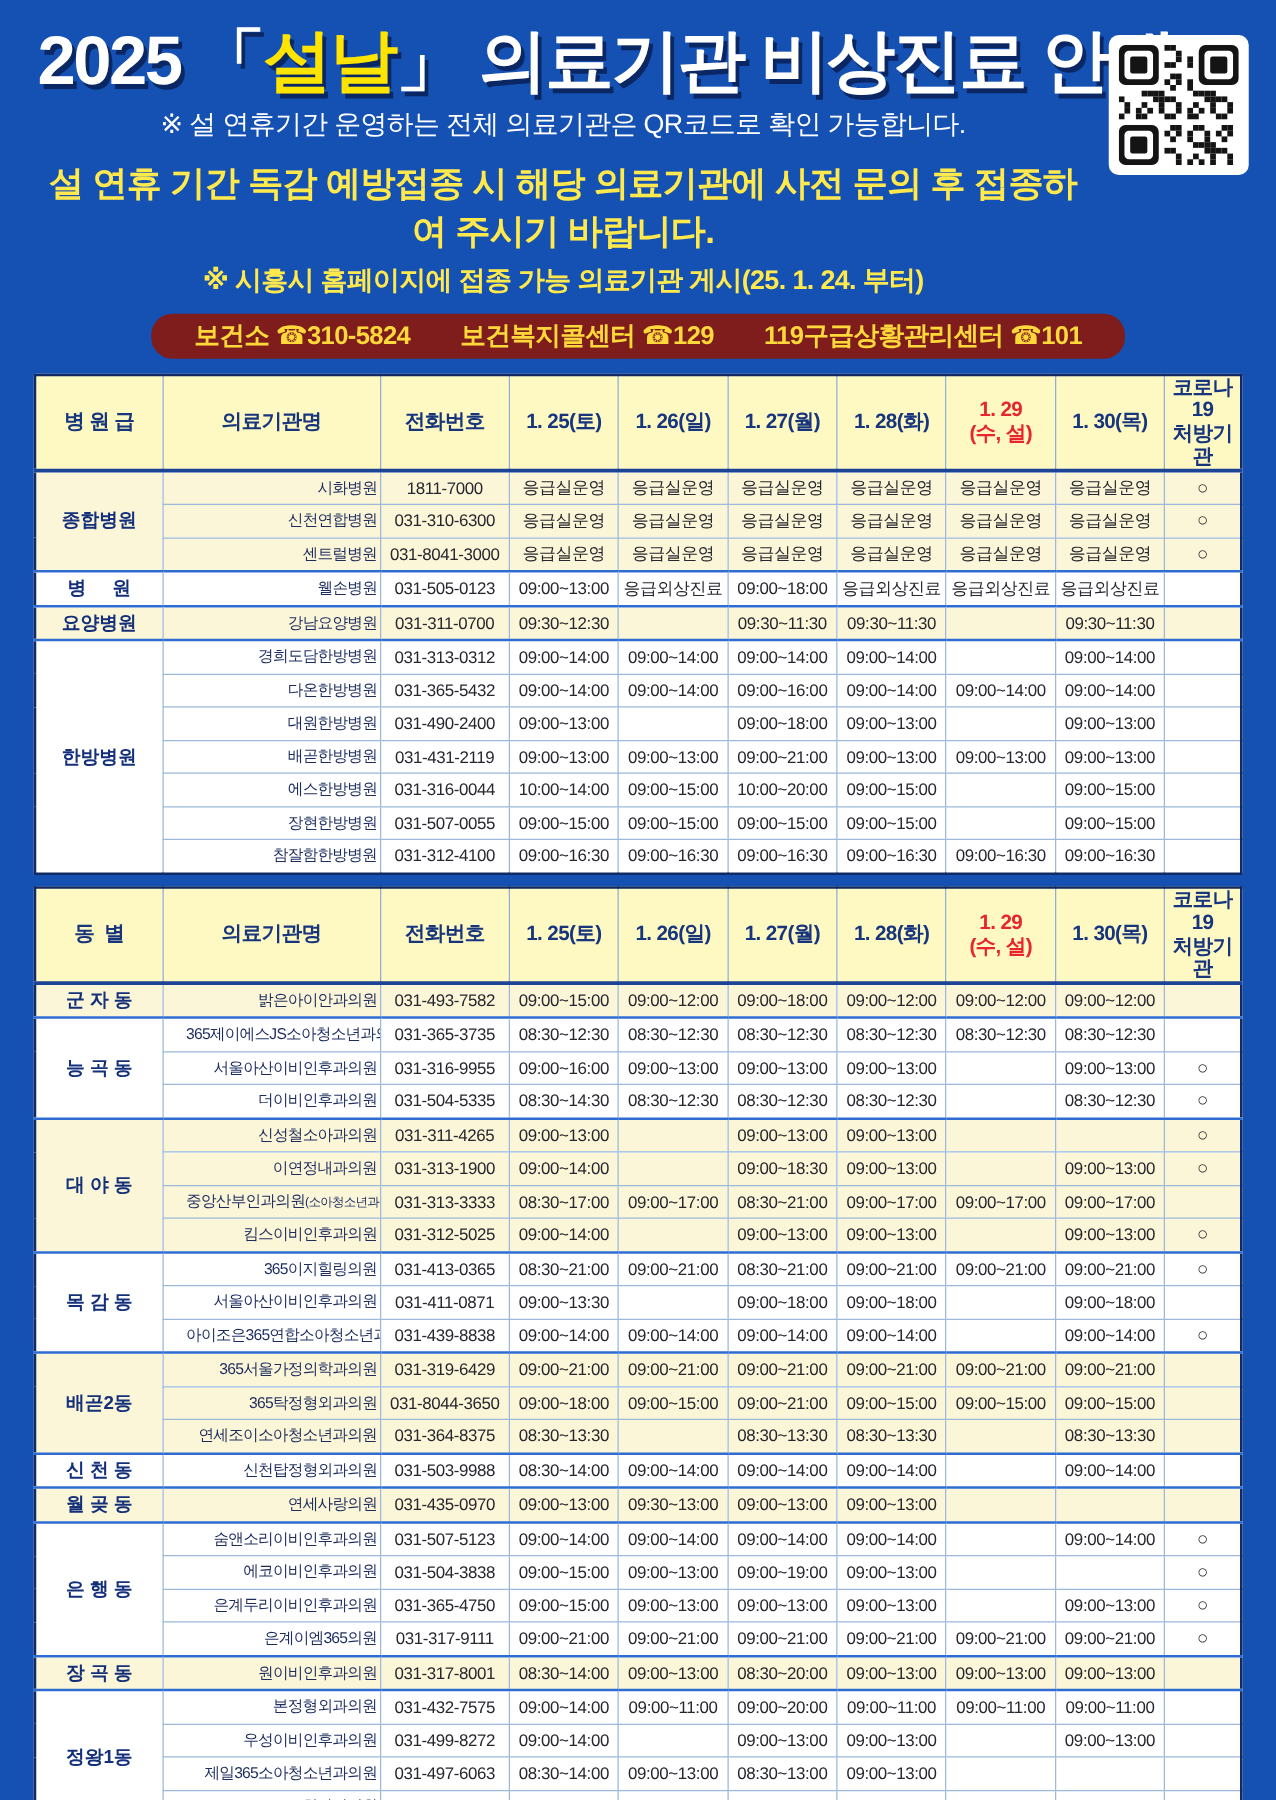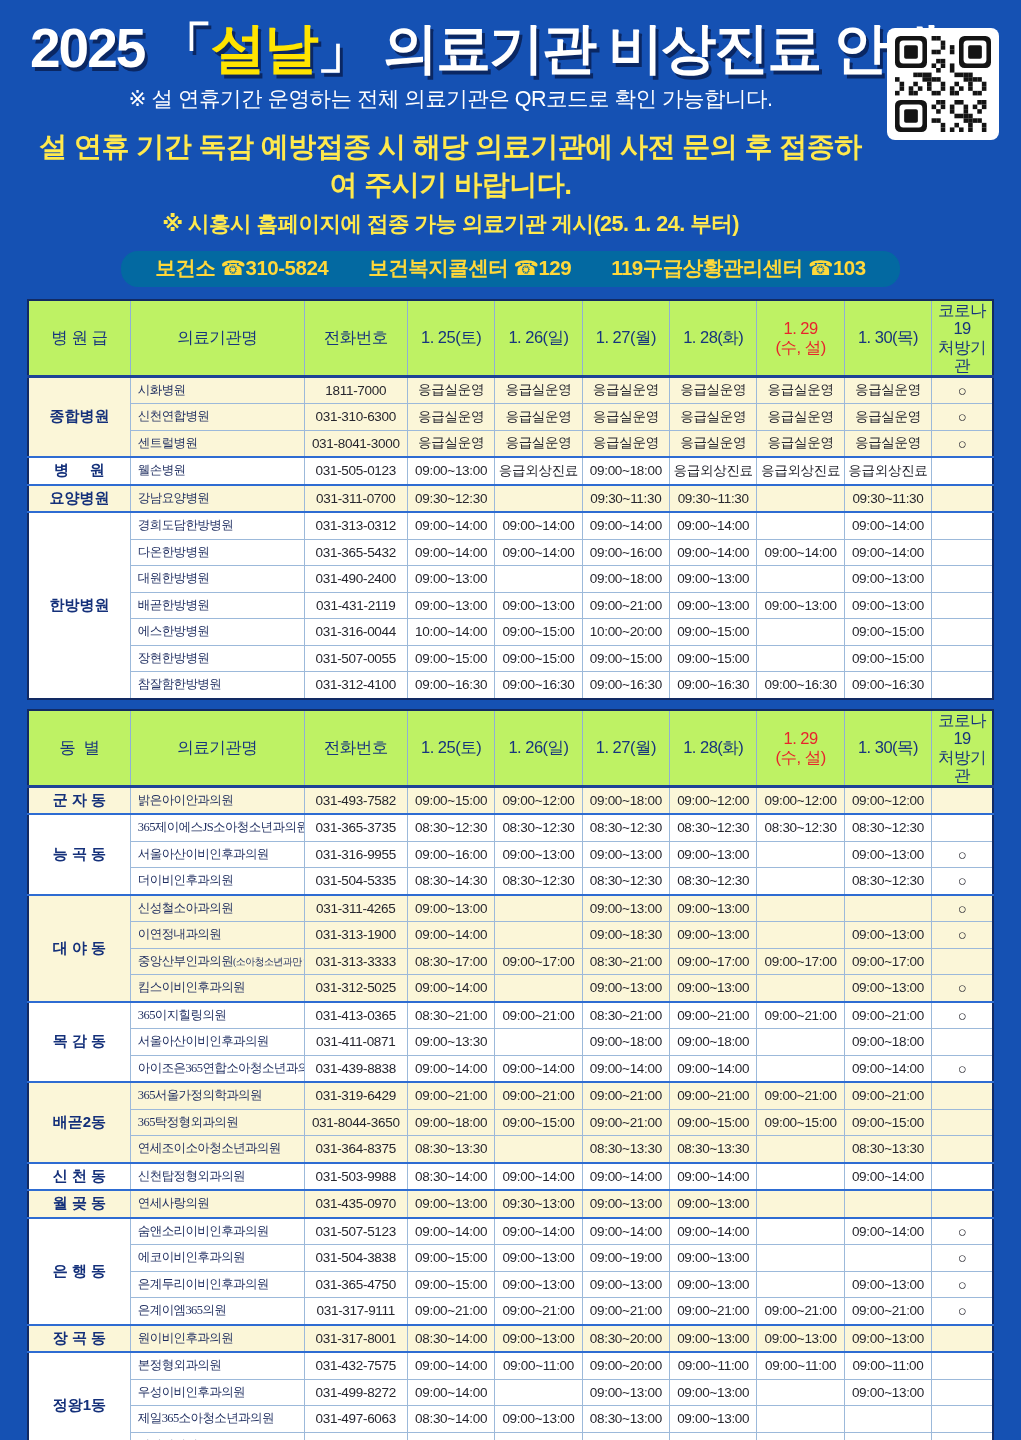--- a/index.html
+++ b/index.html
@@ -18,48 +18,48 @@
   }
   .title .hl{color:#ffe400;}
   .title .brk{font-weight:700;}
   .sub1{margin-top:13px;font-size:20.5px;color:#ffffff;letter-spacing:-0.5px;}
   .sub1 .bold{font-weight:800;font-size:21.5px;}
   .sub2{margin-top:6px;font-size:21.5px;font-weight:400;color:#ffffff;letter-spacing:-0.5px;}
   .notice1{margin-top:15px;font-size:28px;font-weight:800;color:#ffe94d;letter-spacing:-0.5px;}
   .notice2{margin-top:5px;font-size:21.5px;font-weight:800;color:#ffe94d;letter-spacing:-0.5px;}
   .banner{
     margin:13px auto 0;width:fit-content;display:flex;gap:40px;align-items:center;
-    background:#0369a1;border-radius:17px;padding:3px 34px 5px;
+    background:#7f1d1d;border-radius:17px;padding:3px 34px 5px;
     font-size:20.5px;font-weight:800;color:#ffd83a;letter-spacing:-0.5px;white-space:nowrap;
   }
   
   .qr-box{
     position:absolute;top:28px;right:22px;width:96px;height:96px;
     background:#ffffff;border-radius:8px;padding:8px;
   }
   .qr-box svg{width:96px;height:96px;display:block;}
   
   .tables{margin:12px 27px 0;}
   table{width:100%;border-collapse:collapse;table-layout:fixed;background:#fff;
         border:2px solid #122a63;}
   .tbl2{margin-top:9px;}
   th{
-    background:#bef264;color:#17357d;font-size:16.5px;font-weight:400;
+    background:#fef9c3;color:#17357d;font-size:16.5px;font-weight:700;
     height:44px;border:1px solid #8fb0d5;white-space:pre-wrap;line-height:1.12;
     letter-spacing:-0.5px;padding:0;
   }
   th.red{color:#e8242c;}
   thead tr{border-bottom:3px solid #1c4396;}
   td{
     height:25.5px;font-size:13.5px;color:#26262e;text-align:center;
     border:1px solid #9cb9da;padding:0 2px;white-space:nowrap;overflow:hidden;
     letter-spacing:-0.3px;
   }
   td.cat{font-weight:800;color:#14307a;font-size:15px;white-space:pre;letter-spacing:0;}
-  td.name{text-align:left;padding-left:7px;color:#1d2c5f;font-size:12.5px;letter-spacing:-0.6px;font-family:Liberation Serif, serif;}
+  td.name{text-align:right;padding-left:18px;color:#1d2c5f;font-size:12.5px;letter-spacing:-0.6px;}
   td.name .note{font-size:10px;}
   td.covid{font-size:15px;color:#33333a;}
   tr.yellow td{background:#fbf6d8;}
   tr.white td{background:#ffffff;}
   tbody tr.sec-start:not(:first-child) td{border-top:2.5px solid #2e6cd2;}
 </style>
 </head>
 <body>
 
 <div class="page">
@@ -177,21 +177,21 @@
       <span>의료기관 비상진료 안내</span>
     </div>
     <div class="sub2">※ 설 연휴기간 운영하는 전체 의료기관은 QR코드로 확인 가능합니다.</div>
     <div class="notice1">설 연휴 기간 독감 예방접종 시 해당 의료기관에 사전 문의 후 접종하여 주시기 바랍니다.</div>
     <div class="notice2">※ 시흥시 홈페이지에 접종 가능 의료기관 게시(25. 1. 24. 부터)</div>
   </div>
 
   <div class="banner">
     <span>보건소 ☎310-5824</span>
     <span>보건복지콜센터 ☎129</span>
-    <span>119구급상황관리센터 ☎103</span>
+    <span>119구급상황관리센터 ☎101</span>
   </div>
 
   <div class="tables">
     <table class="tbl1">
         <colgroup>
           <col style="width: 10.6%;">
           <col style="width: 18%;">
           <col style="width: 10.7%;">
           <col style="width: 9.05%;">
           <col style="width: 9.05%;">

